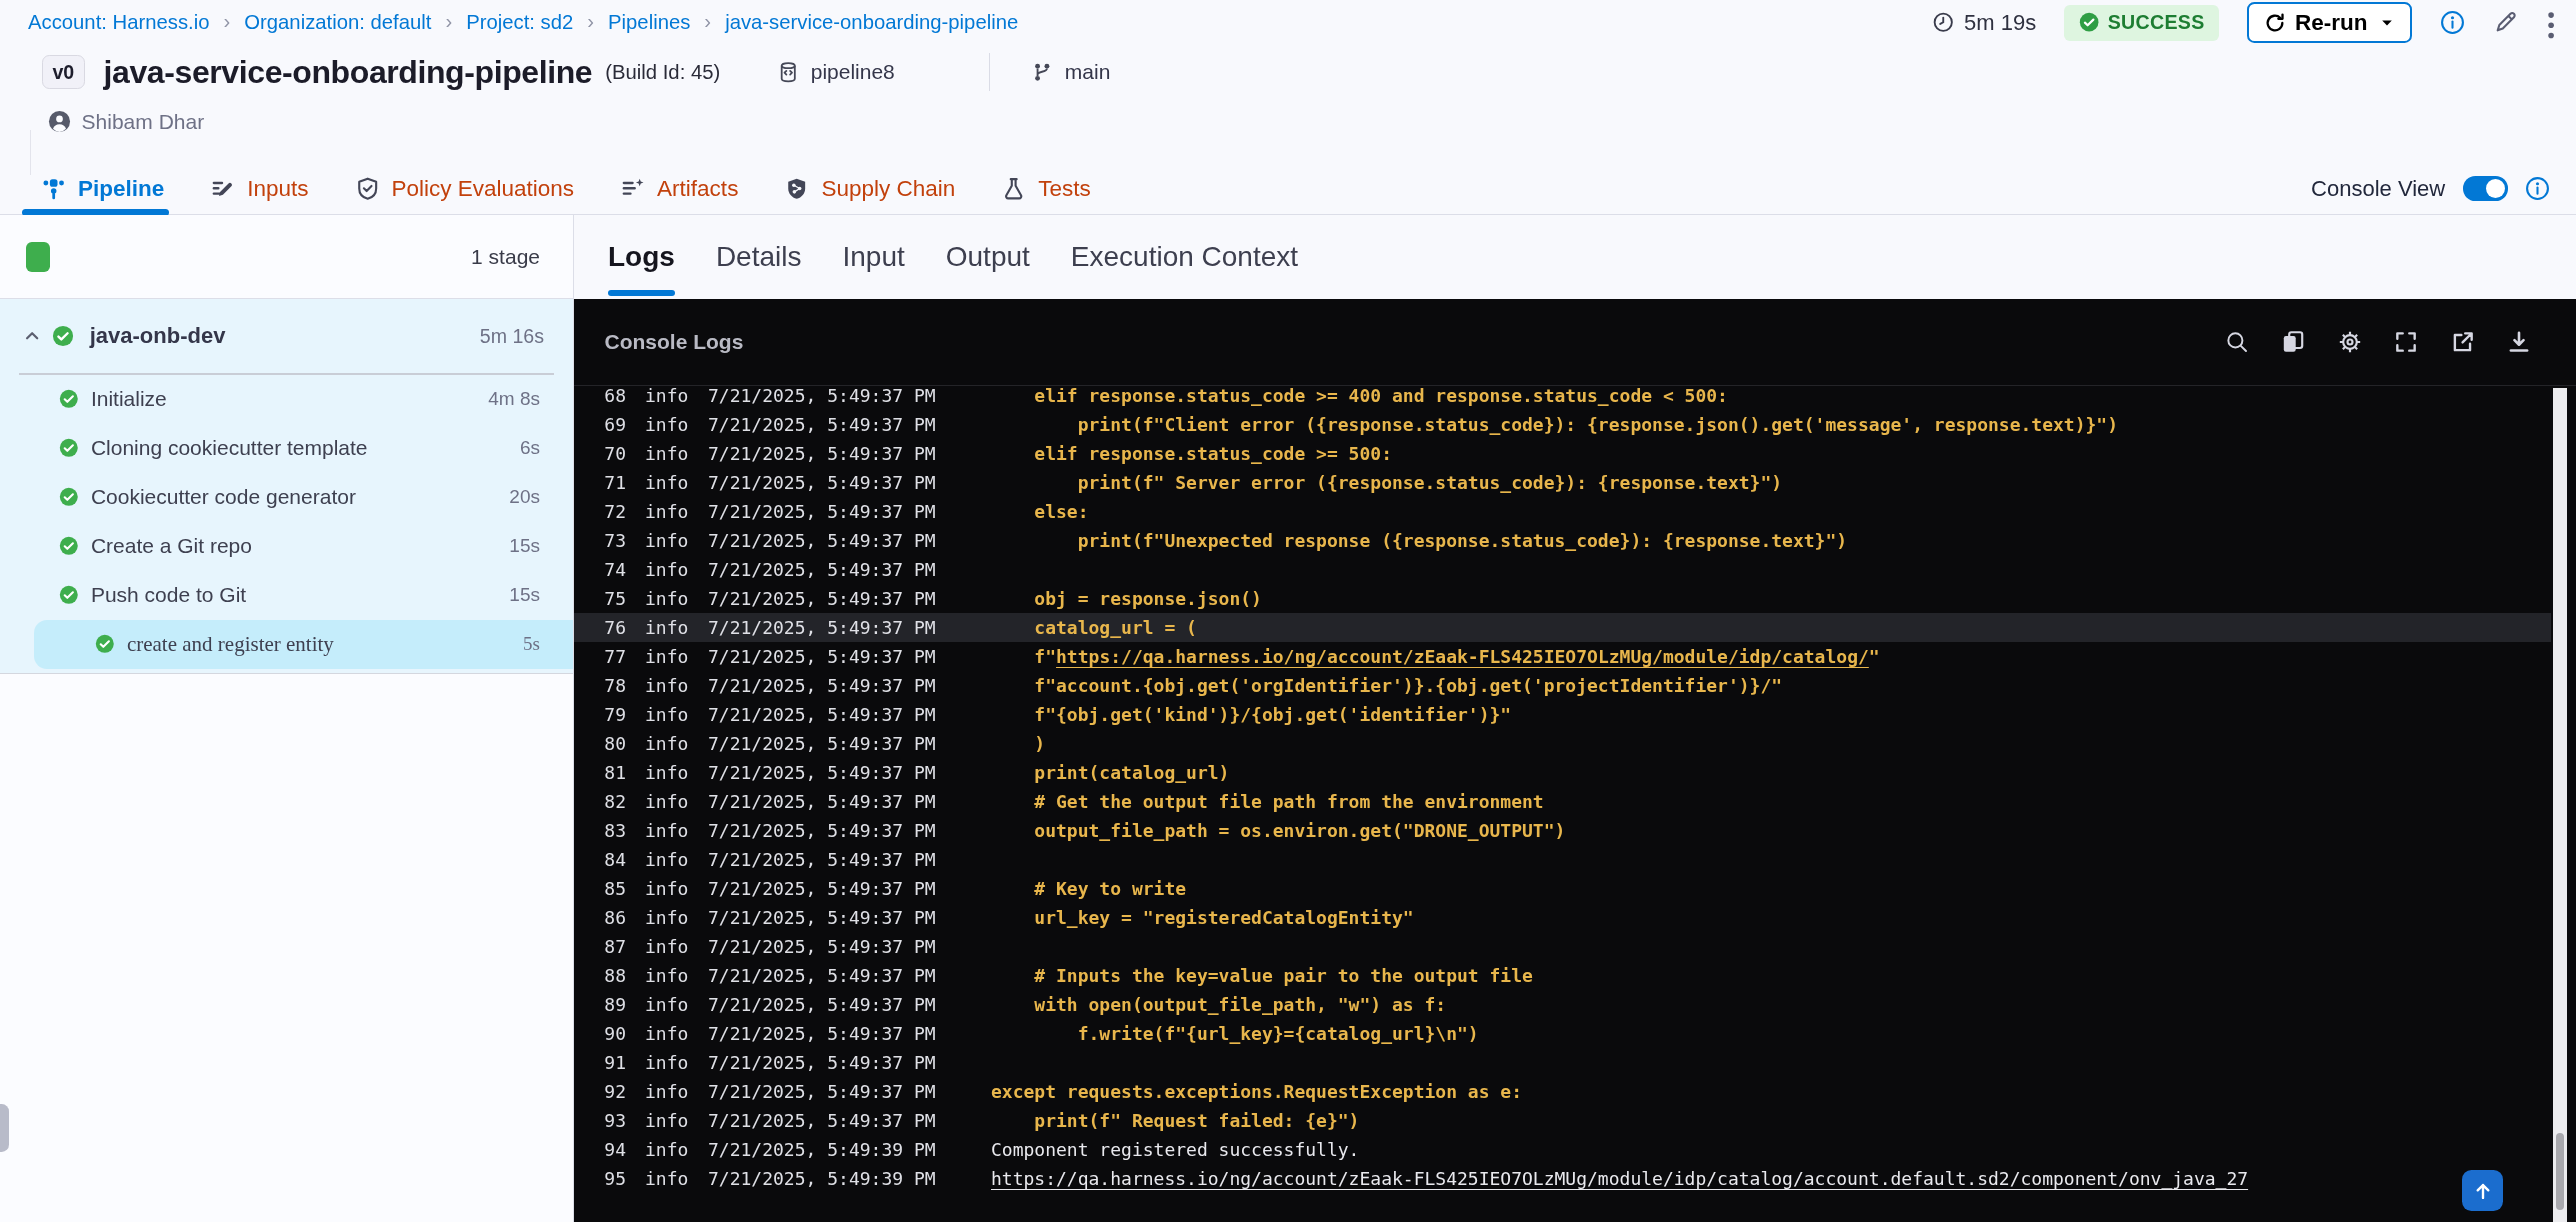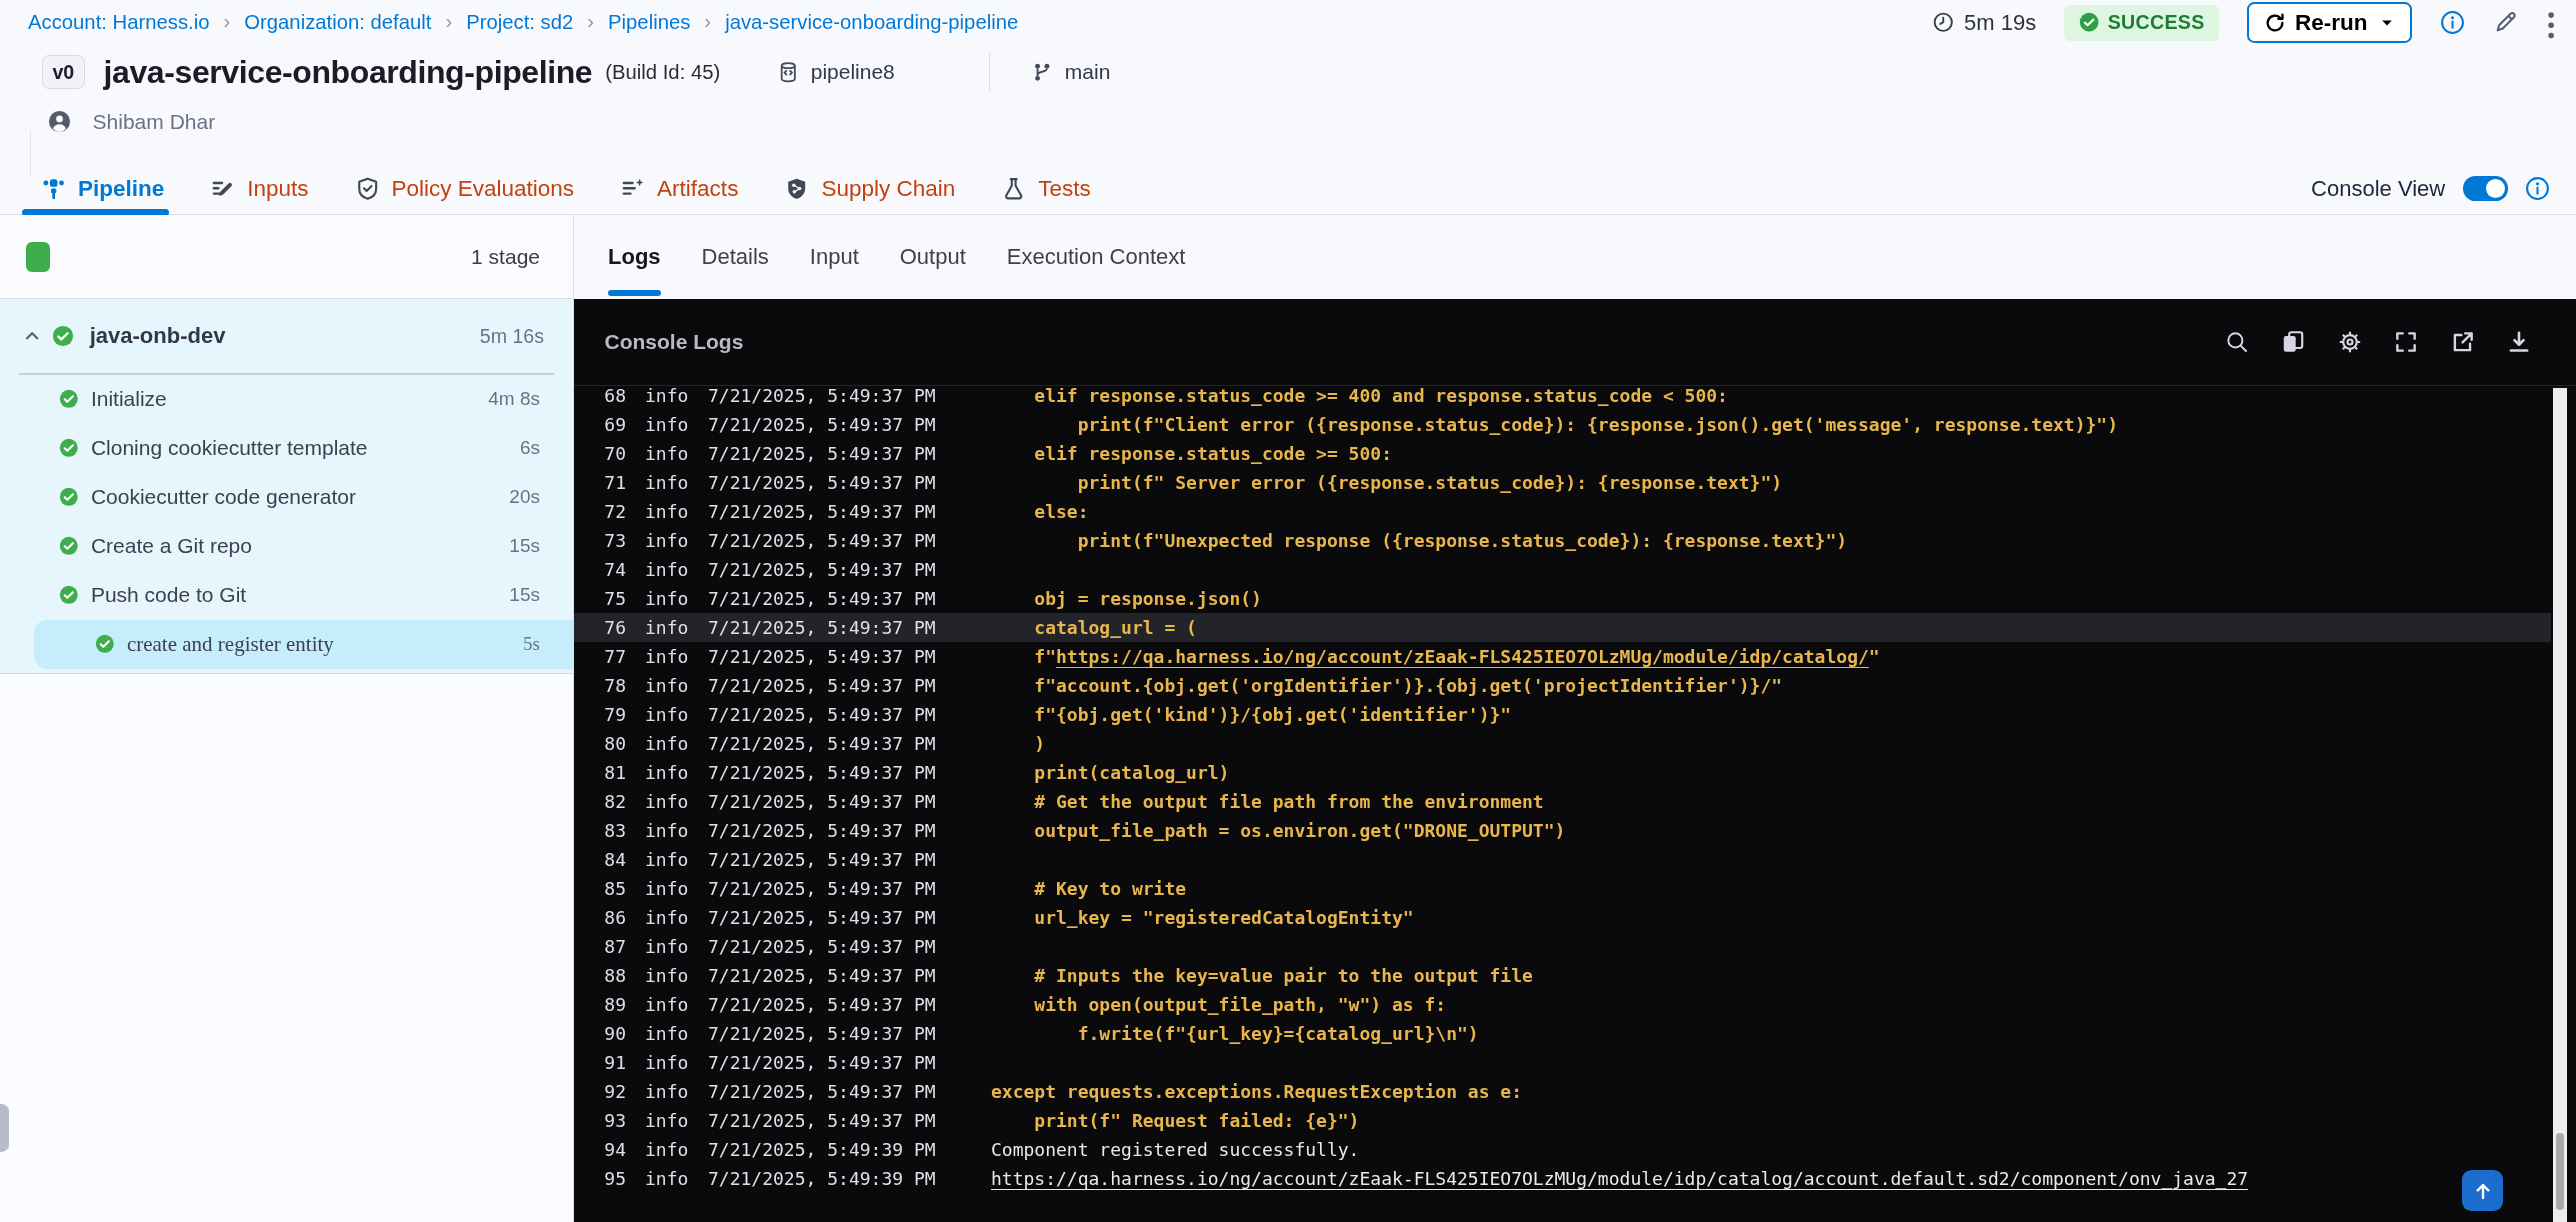--- a/index.html
+++ b/index.html
@@ -32,21 +32,21 @@
   .header{position:absolute;left:28px;top:46px;right:14.5px;}
   .title-row{display:flex;align-items:center;height:52px;margin-left:14px;}
   .v0{background:#f1f1f8;border:1.5px solid #d9d9e2;border-radius:7.3px;padding:4.4px 9.4px;font-size:19.6px;font-weight:600;color:#1d1d2c;margin-right:19px;}
   .title{font-size:32px;font-weight:bold;color:#1c1c29;letter-spacing:-0.4px;}
   .buildid{font-size:20.3px;color:#2a2b38;margin-left:13px;}
   .meta{display:flex;align-items:center;gap:11px;font-size:21px;color:#34364a;}
   .meta.m1{margin-left:57px;}
   .meta-icon{width:22.5px;height:22.5px;color:#454857;}
   .vdiv{width:1.5px;height:38px;background:#dadce6;margin:0 41px 0 94px;}
   .connector{position:absolute;left:1.5px;top:84px;width:1.5px;height:45px;background:#e3e4ec;}
-  .author-row{display:flex;align-items:center;gap:22px;margin:11.6px 0 0 19.6px;color:#6e7186;font-size:21px;}
+  .author-row{display:flex;align-items:center;gap:11px;margin:11.6px 0 0 19.6px;color:#6e7186;font-size:21px;}
   .avatar{width:23px;height:23px;}
 
   
   .tabsrow{position:absolute;top:163px;left:0;width:100%;height:52px;border-bottom:1.5px solid #dcdee8;display:flex;align-items:center;padding-left:41px;box-sizing:border-box;}
   .mtab{position:relative;height:100%;display:flex;align-items:center;gap:11.6px;margin-right:46px;font-size:22.5px;color:#c2410c;cursor:pointer;}
   .mtab .ticon{width:25.4px;height:25.4px;color:#434657;}
   .mtab.active{color:#0278d5;font-weight:600;}
   .mtab.active .ticon{color:#0278d5;}
   .mtab .underline{display:none;}
   .mtab.active .underline{display:block;position:absolute;left:-19px;right:-4.4px;bottom:-1.5px;height:6.5px;border-radius:4.4px;background:#0278d5;}
@@ -69,21 +69,21 @@
   .stage-divider{height:1.5px;background:#c9cdd6;margin:0 19px;}
   .step{height:49px;display:flex;align-items:center;padding-left:59px;padding-right:33px;cursor:pointer;}
   .step .ck2{width:19.6px;height:19.6px;flex:none;}
   .step-name{font-size:21px;color:#3e4050;margin-left:12.3px;white-space:nowrap;}
   .step-dur{margin-left:auto;font-size:19px;color:#6e7186;}
   .step.selected{background:#c5edfb;border-radius:13px 0 0 13px;margin-left:34px;padding-left:61px;font-family:Liberation Serif, serif;}
   .handle{position:absolute;left:0;top:1104px;width:9.4px;height:48px;background:#a7aabb;border-radius:0 7.3px 7.3px 0;opacity:.8;}
 
   
   .ptabs{position:absolute;left:574px;top:215px;right:0;height:84px;display:flex;align-items:center;padding-left:34px;box-sizing:border-box;}
-  .ptab{position:relative;height:100%;display:flex;align-items:center;margin-right:41px;font-size:22px;color:#3d3f4f;cursor:pointer;}
+  .ptab{position:relative;height:100%;display:flex;align-items:center;margin-right:41px;font-size:28px;color:#3d3f4f;cursor:pointer;}
   .ptab .underline{display:none;}
   .ptab.active{font-weight:bold;color:#15151e;}
   .ptab.active .underline{display:block;position:absolute;left:0;right:0;bottom:2.9px;height:5.8px;background:#0278d5;border-radius:3.6px;}
 
   
   .console{position:absolute;left:574px;top:299px;right:0;bottom:0;background:#0a0a0c;overflow:hidden;}
   .c-head{height:87px;display:flex;align-items:center;padding:0 0 0 30.5px;border-bottom:1.5px solid #242428;box-sizing:border-box;}
   .c-title{font-size:21px;font-weight:600;color:#b9bac4;}
   .c-icons{margin-left:auto;display:flex;align-items:center;gap:30.5px;margin-right:44px;}
   .c-icon{width:26px;height:26px;color:#d6d7e2;cursor:pointer;}

